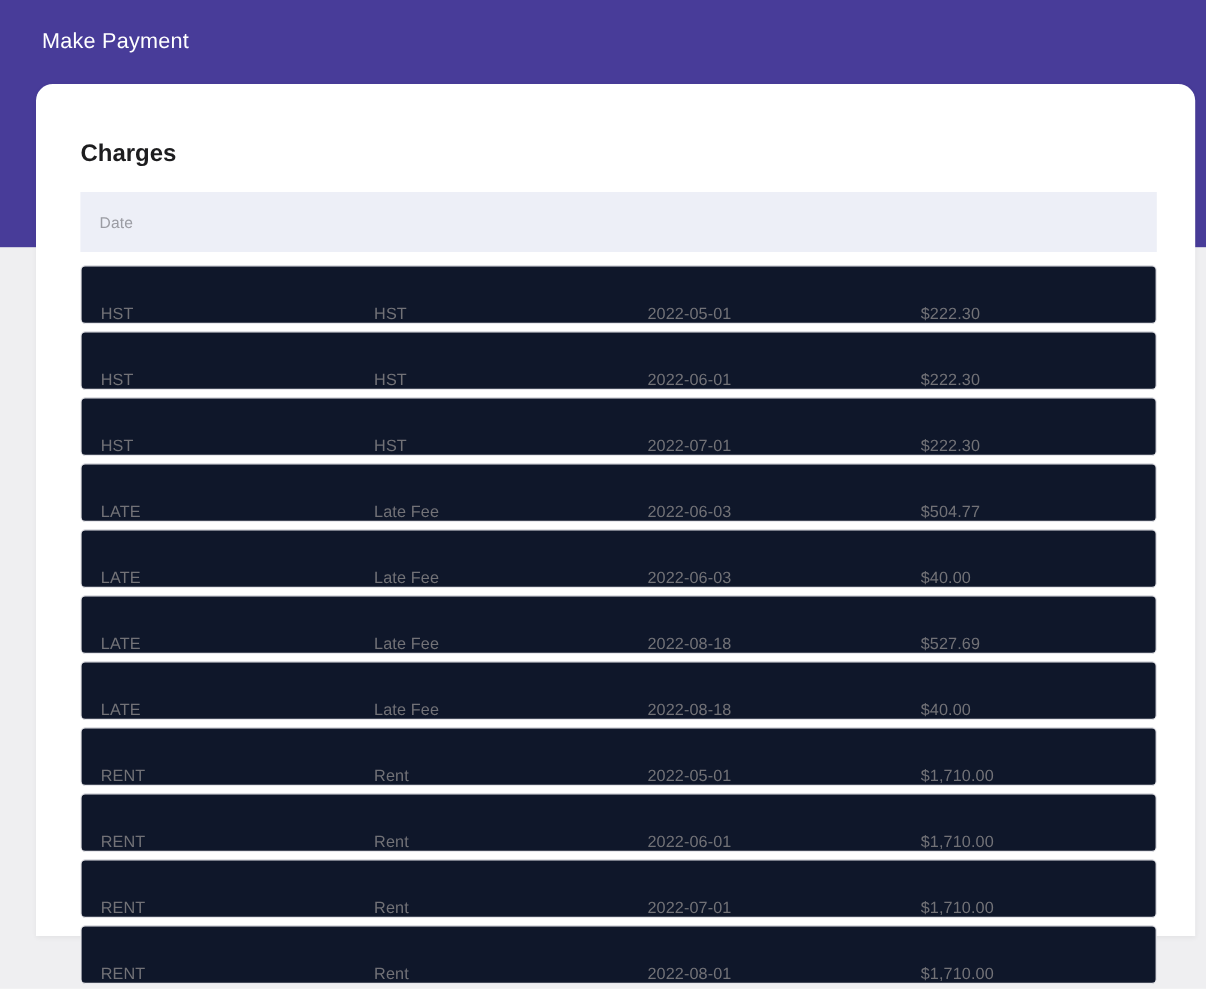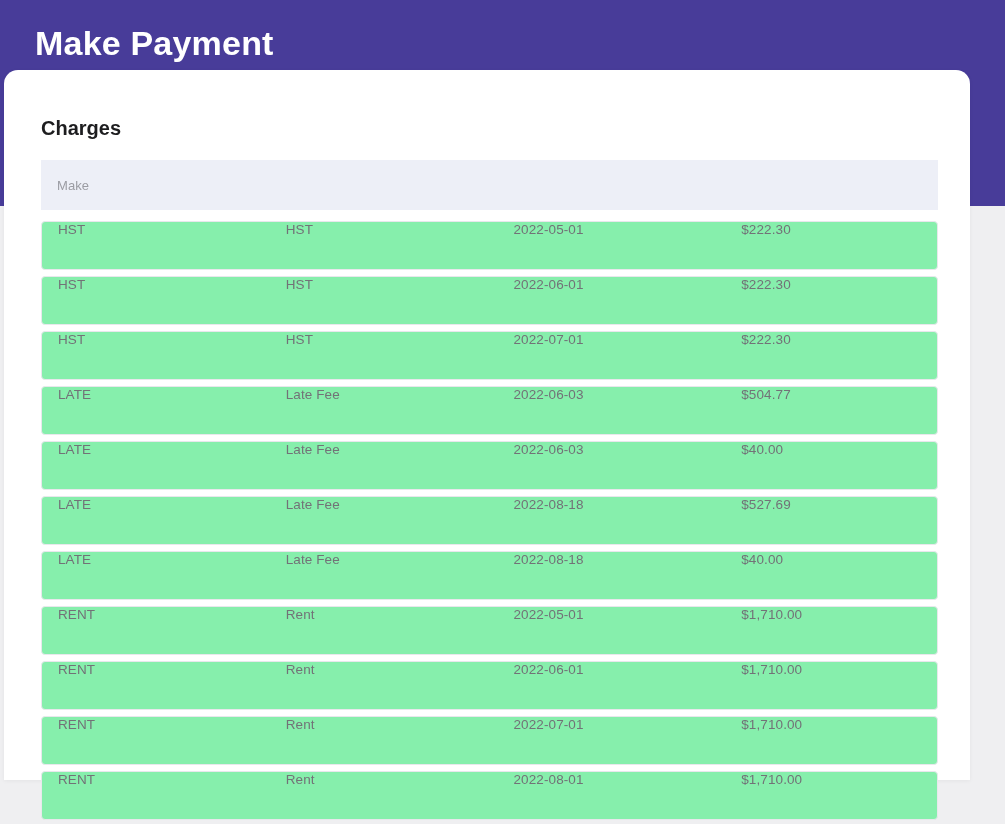--- a/index.html
+++ b/index.html
@@ -17,29 +17,29 @@
     top: 0; left: 0;
     width: 100%;
     height: 206px;
     background: var(--header-bg, #483c99);
   }
   .page-title {
     position: absolute;
     top: 24px;
     left: 35px;
     color: #ffffff;
-    font-size: 34px;
-    font-weight: 700;
+    font-size: 18px;
+    font-weight: 400;
     letter-spacing: 0.2px;
     margin: 0;
   }
   .card {
     position: absolute;
     top: 70px;
-    left: 4px;
+    left: 30px;
     width: 966px;
     height: 710px;
     box-sizing: border-box;
     background: var(--card-bg, #ffffff);
     border-radius: 14px 14px 0 0;
     padding: 47px 32px 0 37px;
     box-shadow: 0 1px 4px rgba(0,0,0,0.05);
   }
   .section-title {
     margin: 0;
@@ -72,24 +72,24 @@
     left: 0;
     top: 18px;
     width: 2px;
     height: 14px;
     background: var(--divider, #ced2dc);
   }
   .divider.end { left: auto; right: 2px; }
   .rows { margin-top: 11px; }
   .row {
     display: flex;
-    align-items: flex-start;
+    align-items: flex-end;
     height: 49px;
     box-sizing: border-box;
-    background: #86efac;
+    background: #0f172a;
     border: 1px solid var(--row-border, #e8e8ec);
     border-radius: 4px;
     margin-bottom: 6px;
     gap: 16px;
   }
   .cell {
     flex: 1 1 0;
     padding-left: 16px;
     box-sizing: border-box;
     color: var(--row-text, #727277);
@@ -106,21 +106,21 @@
 <div class="header-band">
   <h1 class="page-title">Make Payment</h1>
 </div>
 
 <div class="card">
   <h2 class="section-title">Charges</h2>
 
   <div class="table">
     <div class="thead">
       <div class="th">
-        <span>Make</span>
+        <span>Date</span>
       </div>
     </div>
 
     <div class="rows">
 
         <div class="row">
           <div class="cell">HST</div>
           <div class="cell">HST</div>
           <div class="cell">2022-05-01</div>
           <div class="cell">$222.30</div>

